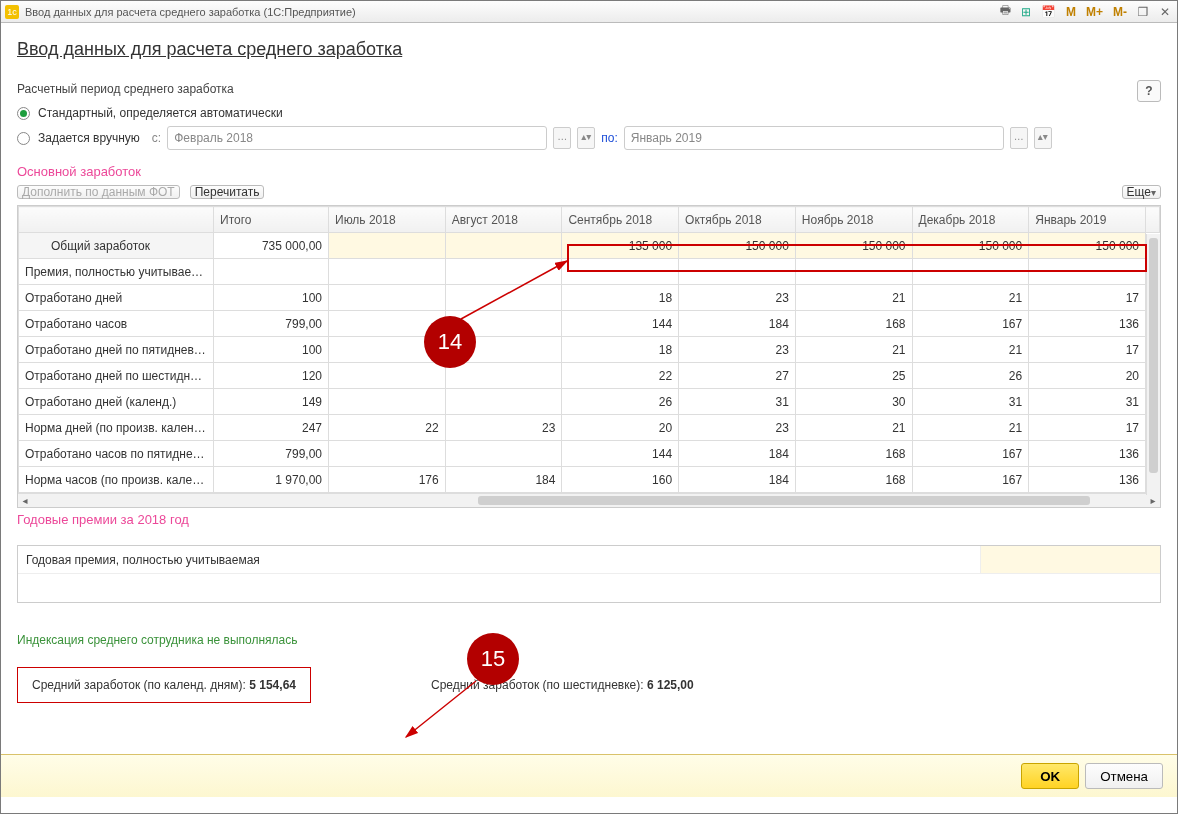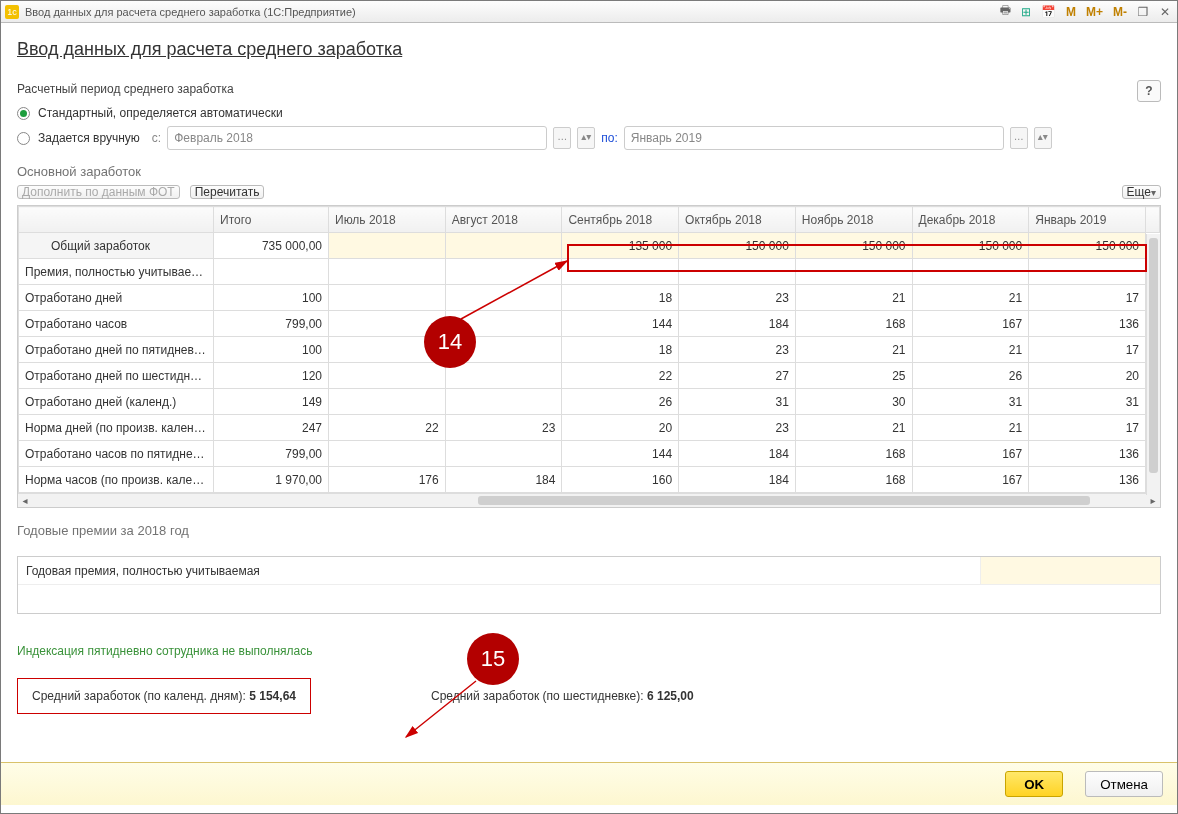--- a/index.html
+++ b/index.html
@@ -111,21 +111,21 @@
     align-items: center;
     justify-content: space-between;
   }
   .mini-btn {
     width: 18px; height: 22px;
     border: 1px solid #ccc; border-radius: 2px;
     background: #f6f6f6;
     font-size: 10px; line-height: 18px; text-align: center;
     color: #888;
   }
-  .green-heading { color: #737373; font-size: 13px; margin: 4px 0 6px 0; }
+  .green-heading { color: #ec4899; font-size: 13px; margin: 4px 0 6px 0; }
   .toolbar {
     display: flex; gap: 10px; align-items: center;
     margin-bottom: 6px;
   }
   .btn {
     height: 14px;
     border: 1px solid #bbb;
     border-radius: 3px;
     background: linear-gradient(#fdfdfd,#f0f0f0);
     padding: 0 4px;
@@ -210,22 +210,22 @@
     border: 1px solid #cc0000;
     padding: 10px 14px;
   }
   .summary strong { font-weight: bold; margin-top: 36px; }
 
   
   .footer {
     border-top: 1px solid #d9c26a;
     background: linear-gradient(#fffde8,#fdf7d0);
     padding: 8px 14px;
-    display:flex; justify-content:flex-end; gap:22px;
-    position:absolute; bottom:8px; left:0; right:0;
+    display:flex; justify-content:flex-end; gap:6px;
+    position:absolute; bottom:16px; left:0; right:0;
   }
   .btn-ok {
     height: 26px; padding:0 18px;
     border:1px solid #c9a400; border-radius:3px;
     background: linear-gradient(#ffe86a,#ffd324);
     font-weight: bold;
   }
   .btn-cancel {
     height:26px; padding:0 14px;
     border:1px solid #bbb; border-radius:3px;
@@ -466,30 +466,30 @@
       </div>
     <div class="scroll-h">
       <div class="arrow">◂</div>
         <div class="track">
           <div class="thumb"></div>
         </div>
         <div class="arrow">▸</div>
     </div>
   </div>
 
-  <div class="green-heading" style="margin-top:15px">Годовые премии за 2018 год</div>
+  <div class="green-heading" style="margin-top:4px">Годовые премии за 2018 год</div>
   <div class="annual-wrap">
     <div class="annual-row">
       <div class="lbl">Годовая премия, полностью учитываемая</div>
       <div class="val"></div>
     </div>
     <div class="annual-empty"></div>
   </div>
 
-  <div class="index-note">Индексация пятидневно сотрудника не выполнялась</div>
+  <div class="index-note">Индексация среднего сотрудника не выполнялась</div>
 
   <div class="summary">
     <div class="box1">
       <span>Средний заработок (по календ. дням):</span>
       <strong>5 154,64</strong>
     </div>
     <div>
       <span>Средний заработок (по шестидневке):</span>
       <strong>6 125,00</strong>
     </div>

